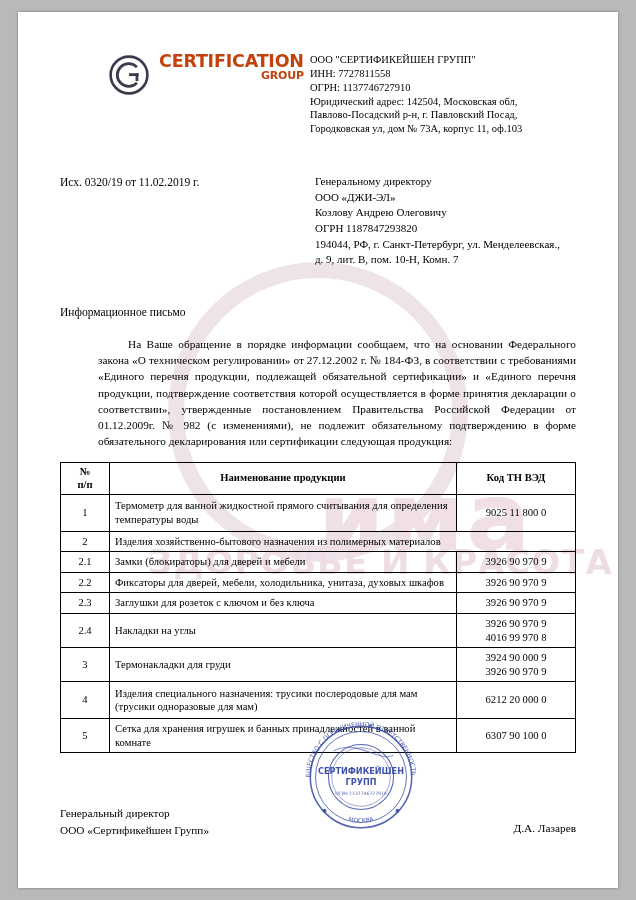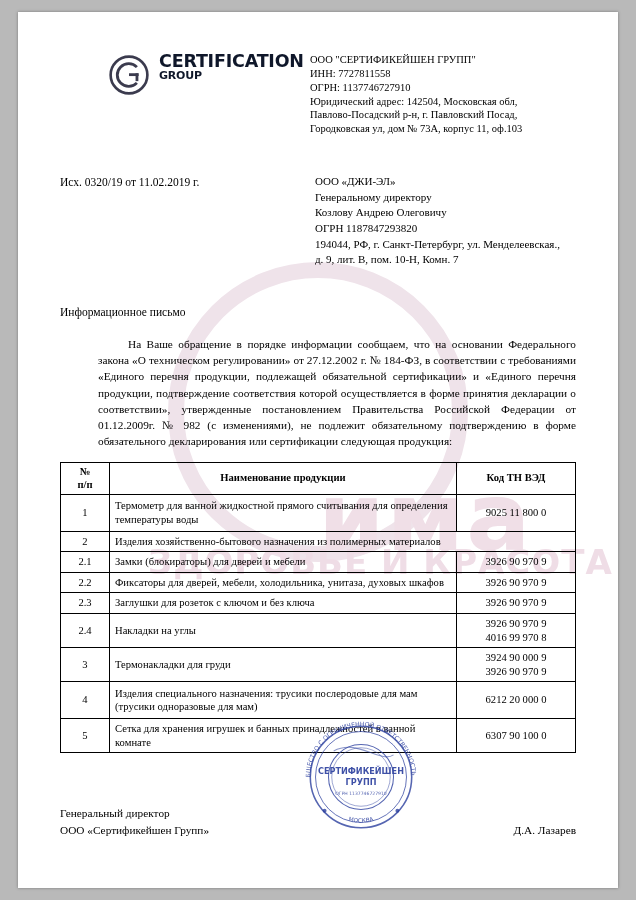--- a/index.html
+++ b/index.html
@@ -90,22 +90,23 @@
   }
   .logo-mark {
     width: 42px;
     height: 42px;
     flex: 0 0 42px;
     margin-top: 2px;
   }
   .logo-text {
     margin-left: 9px;
     font-family: "DejaVu Sans", sans-serif;
-    color: #0f172a;
+    color: #c2410c;
     line-height: 1.05;
+    text-align: right;
   }
   .logo-text .l1 {
     font-size: 17.5px;
     letter-spacing: -0.2px;
     font-weight: bold;
   }
   .logo-text .l2 {
     font-size: 11px;
     letter-spacing: -0.2px;
     font-weight: bold;
@@ -183,21 +184,21 @@
 
   
   .signature {
     position: relative;
     z-index: 2;
     margin-top: 52px;
     font-size: 11.3px;
     line-height: 1.45;
     display: flex;
     justify-content: space-between;
-    align-items: flex-end;
+    align-items: center;
   }
   .sig-left { width: 250px; }
   .sig-right { padding-top: 14px; font-size: 11.3px; }
 
   
   .stamp {
     position: absolute;
     left: 278px;
     top: 700px;
     width: 130px;
@@ -238,22 +239,22 @@
         <div>ОГРН: 1137746727910</div>
         <div>Юридический адрес: 142504, Московская обл,</div>
         <div>Павлово-Посадский р-н, г. Павловский Посад,</div>
         <div>Городковская ул, дом № 73А, корпус 11, оф.103</div>
       </div>
     </div>
 
     <div class="refline">Исх. 0320/19 от 11.02.2019 г.</div>
 
     <div class="addressee">
+      <div>Генеральному директору</div>
       <div>ООО «ДЖИ-ЭЛ»</div>
-      <div>Генеральному директору</div>
       <div>Козлову Андрею Олеговичу</div>
       <div>ОГРН 1187847293820</div>
       <div>194044, РФ, г. Санкт-Петербург, ул. Менделеевская.,</div>
       <div>д. 9, лит. В, пом. 10-Н, Комн. 7</div>
     </div>
 
     <div class="doc-title">Информационное письмо</div>
 
     <div class="body-text">На Ваше обращение в порядке информации сообщаем, что на основании Федерального закона «О техническом регулировании» от 27.12.2002 г. № 184-ФЗ, в соответствии с требованиями «Единого перечня продукции, подлежащей обязательной сертификации» и «Единого перечня продукции, подтверждение соответствия которой осуществляется в форме принятия декларации о соответствии», утвержденные постановлением Правительства Российской Федерации от 01.12.2009г. № 982 (с изменениями), не подлежит обязательному подтверждению в форме обязательного декларирования или сертификации следующая продукция:</div>
 

